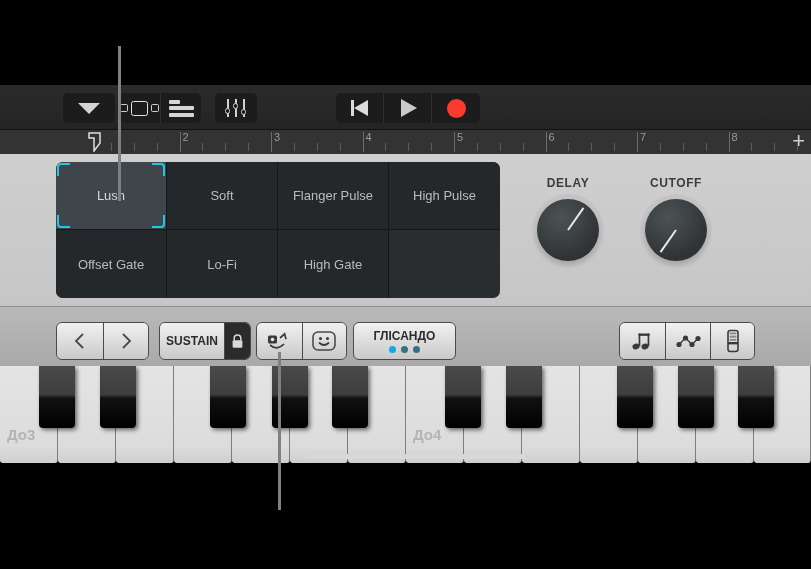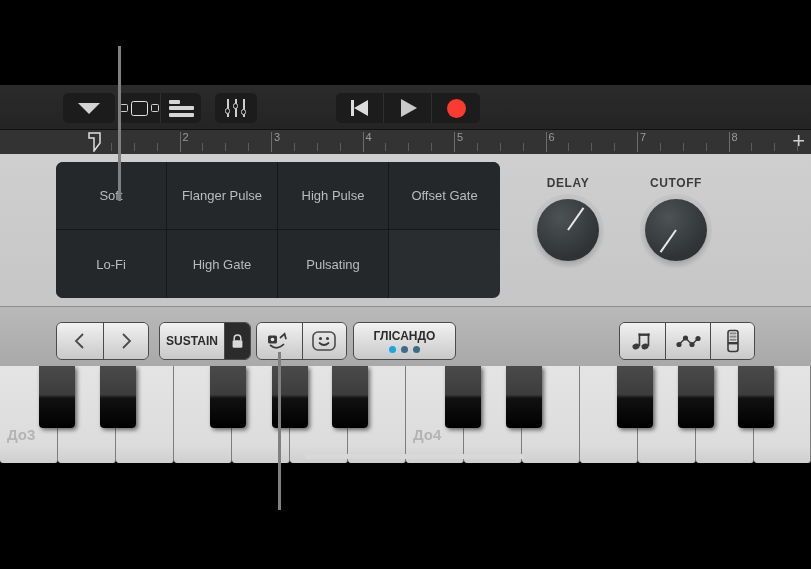--- a/index.html
+++ b/index.html
@@ -352,40 +352,44 @@
     <div class="tick" style="left: 682.75px;"></div>
     <div class="tick" style="left: 705.625px;"></div>
     <div class="tick" style="left: 751.375px;"></div>
     <div class="tick" style="left: 774.25px;"></div>
     <div class="tick" style="left: 797.125px;"></div>
   </div>
 
 <div class="panel">
 
   <div class="preset-grid">
+      <div class="cell selected">
+        <span>Lush</span>
+        <span class="corner c-tl"></span>
+        <span class="corner c-tr"></span>
+        <span class="corner c-bl"></span>
+        <span class="corner c-br"></span>
+      </div>
       <div class="cell">
         <span>Soft</span>
       </div>
       <div class="cell">
         <span>Flanger Pulse</span>
       </div>
       <div class="cell">
         <span>High Pulse</span>
       </div>
       <div class="cell">
         <span>Offset Gate</span>
       </div>
       <div class="cell">
         <span>Lo-Fi</span>
       </div>
       <div class="cell">
         <span>High Gate</span>
-      </div>
-      <div class="cell">
-        <span>Pulsating</span>
       </div>
     </div>
 
   <div class="knob-wrap k1">
     <div class="knob-label">DELAY</div>
     <div class="knob">
       <span class="pointer" style="transform:translate(-50%,0) rotate(-145deg)"></span>
     </div>
   </div>
 

